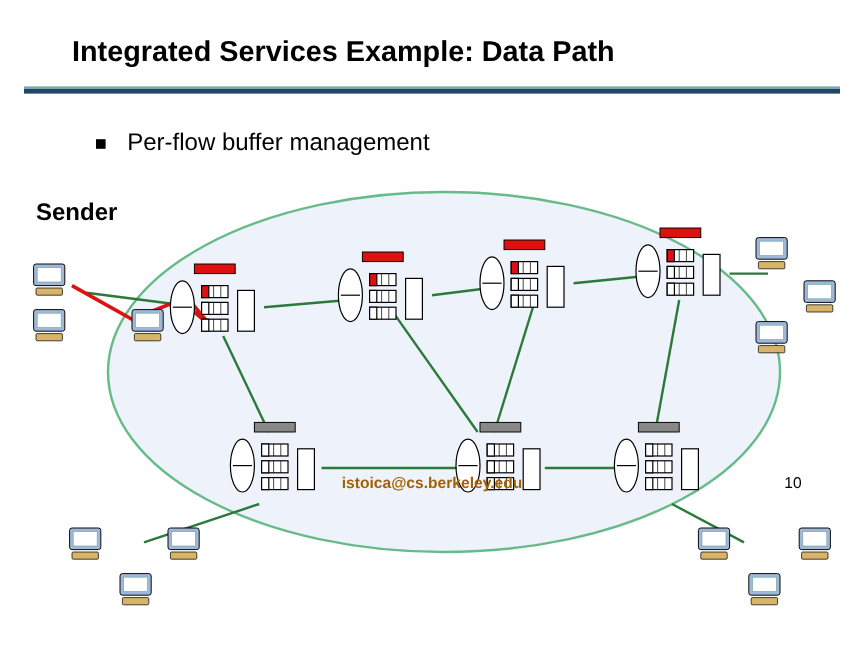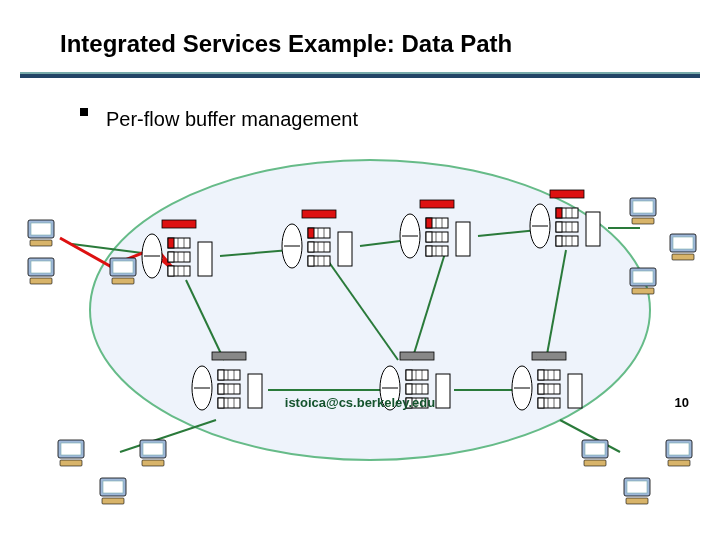--- a/index.html
+++ b/index.html
@@ -1,39 +1,40 @@
 <!DOCTYPE html>
 <html><head>
 <meta charset="utf-8">
 <style>
   html,body{margin:0;padding:0;width:720px;height:540px;font-family:Arial,Helvetica,sans-serif;background:#fff;overflow:hidden}
   .slide{position:relative;width:720px;height:424px}
   .title{position:absolute;left:60px;top:30px;font-size:24px;font-weight:bold;color:#000}
   .rule{position:absolute;left:20px;top:72px;width:680px;height:6px;background:linear-gradient(#7aa 0 2px,#246 2px 6px)}
-  .bullet-row{position:absolute;left:80px;top:108px;display:flex;}
+  .bullet-row{position:absolute;left:80px;top:108px;display:flex;align-items:center}
   .bullet-sq{width:8px;height:8px;background:#000;margin-right:18px}
   .bullet-txt{font-size:20px;color:#000}
   .lbl-sender{position:absolute;left:30px;top:166px;font-size:20px;font-weight:bold}
   .lbl-receiver{position:absolute;right:35px;top:152px;font-size:20px;font-weight:bold}
-  .footer{position:absolute;left:0;bottom:14px;width:100%;text-align:center;font-size:13px;font-weight:bold;color:#14532d}
-  .pagenum{position:absolute;right:31px;bottom:14px;font-size:13px;font-weight:bold}
+  .footer{position:absolute;left:0;bottom:14px;width:100%;text-align:center;font-size:13px;font-weight:bold;color:#a16207}
+  .pagenum{position:absolute;right:52px;bottom:14px;font-size:13px;font-weight:normal}
   .canvas{position:absolute;left:0;top:0}
 </style>
 </head>
 <body>
 <div class="slide">
 
   <div class="title">Integrated Services Example: Data Path</div>
   <div class="rule"></div>
 
   <div class="bullet-row">
     <div class="bullet-sq"></div>
     <div class="bullet-txt">Per-flow buffer management</div>
   </div>
 
+  <div class="lbl-sender">Sender</div>
 
   <svg class="canvas" width="720" height="540">
     <g id="g-cloud">
         <ellipse cx="370" cy="310" rx="280" ry="150" fill="#eef3fb" stroke="#6b8" stroke-width="2"></ellipse>
       </g>
     <g id="g-links">
         <line x1="72" y1="244" x2="150" y2="254" stroke="#2a7a3a" stroke-width="2"></line>
         <line x1="220" y1="256" x2="290" y2="250" stroke="#2a7a3a" stroke-width="2"></line>
         <line x1="360" y1="246" x2="408" y2="240" stroke="#2a7a3a" stroke-width="2"></line>
         <line x1="478" y1="236" x2="538" y2="230" stroke="#2a7a3a" stroke-width="2"></line>

